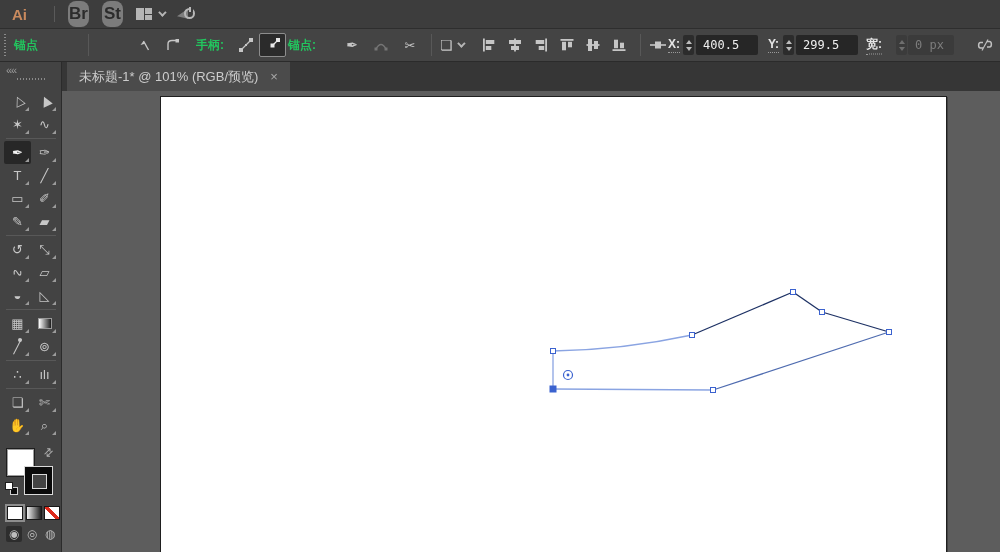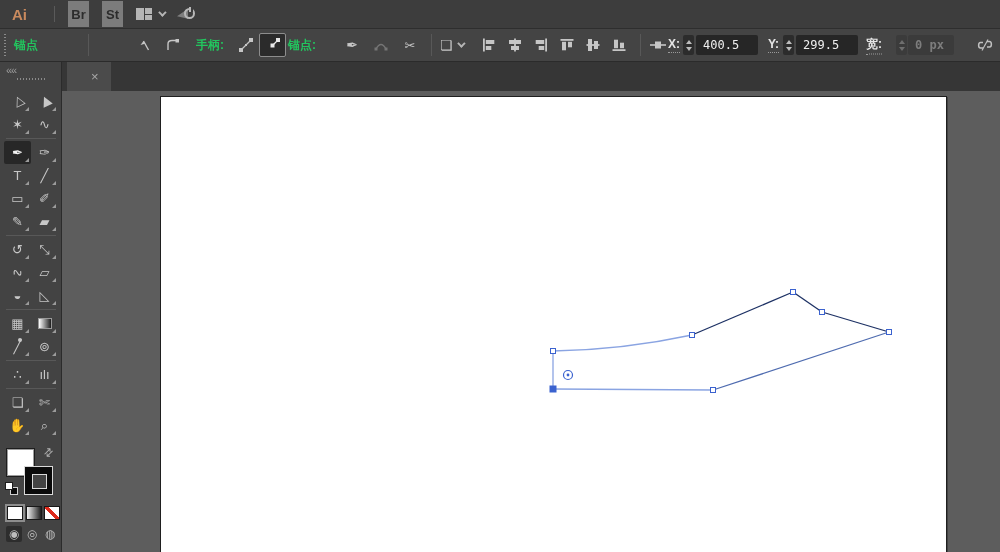--- a/index.html
+++ b/index.html
@@ -7,21 +7,21 @@
   body { font-family:"Liberation Sans","DejaVu Sans",sans-serif; background:#3d3d3d; position:relative; }
   .app { position:absolute; inset:0; width:1000px; height:552px; }
 
   
   .menubar { position:absolute; left:0; top:0; width:1000px; height:29px; background:#3d3d3d; border-bottom:1px solid #2e2e2e; display:flex; align-items:center; color:#d8d8d8; font-size:13px; }
   .logo { color:#c98a5e; font-weight:bold; font-size:15px; margin-left:12px; width:26px; }
   .menus { display:flex; gap:14px; margin-left:4px; }
   .menu-item { cursor:default; padding:2px 2px; }
   .mb-right { display:flex; align-items:center; gap:13px; margin-left:16px; }
   .mb-sep { width:1px; height:16px; background:#5a5a5a; }
-  .mini-btn { width:21px; height:26px; background:#7c7c7c; color:#2c2c2c; font-size:13px; font-weight:bold; display:flex; align-items:center; justify-content:center; border-radius:0; }
+  .mini-btn { width:21px; height:26px; background:#7c7c7c; color:#2c2c2c; font-size:17px; font-weight:bold; display:flex; align-items:center; justify-content:center; border-radius:8px; }
   .ws-icon { display:flex; align-items:center; gap:5px; }
   .ws-grid { width:17px; height:13px; display:grid; grid-template-columns:8px 7px; grid-template-rows:6px 5px; gap:1px; }
   .ws-grid div { background:#b5b5b5; }
   .ws-grid .pane-l { grid-row:1/3; }
   .chev-down { width:6px; height:6px; border-right:2px solid #b5b5b5; border-bottom:2px solid #b5b5b5; transform:rotate(45deg) translateY(-2px); }
   .touch-icon { position:relative; width:18px; height:16px; }
   .touch-icon .swoosh { position:absolute; left:0; top:4px; width:0; height:0; border-top:5px solid transparent; border-bottom:5px solid transparent; border-right:11px solid #7e7e7e; transform:skewY(-12deg); }
   .touch-icon .power { position:absolute; right:0; top:2px; width:11px; height:11px; border:2px solid #b9b9b9; border-radius:50%; }
   .touch-icon .power::before { content:""; position:absolute; left:50%; top:-4px; width:2px; height:6px; background:#3d3d3d; border-left:1px solid #3d3d3d; }
   .touch-icon .power::after { content:""; position:absolute; left:50%; top:-3px; margin-left:-1px; width:2px; height:5px; background:#b9b9b9; }
@@ -52,21 +52,21 @@
   .field-label { font-weight:bold; color:#e6e6e6; border-bottom:1px dotted #9a9a9a; padding-bottom:1px; }
   .cb-x-label { left:668px; } .cb-y-label { left:768px; } .cb-w-label { left:866px; }
   .stepper { width:11px; height:20px; background:#2c2c2c; border-radius:2px; display:flex; flex-direction:column; align-items:center; justify-content:center; gap:3px; }
   .stepper .up { width:0;height:0;border-left:3px solid transparent;border-right:3px solid transparent;border-bottom:4px solid #bdbdbd; }
   .stepper .dn { width:0;height:0;border-left:3px solid transparent;border-right:3px solid transparent;border-top:4px solid #bdbdbd; }
   .cb-x-stepper { left:683px; } .cb-y-stepper { left:783px; } .cb-w-stepper { left:896px; }
   .stepper.disabled { background:#3b3b3b; }
   .stepper.disabled .up { border-bottom-color:#6e6e6e; } .stepper.disabled .dn { border-top-color:#6e6e6e; }
   .num-field { height:20px; background:#262626; border-radius:2px; color:#efefef; font-family:"DejaVu Sans Mono",monospace; font-size:12px; line-height:20px; padding-left:7px; }
   .cb-x-field { left:696px; width:62px; } .cb-y-field { left:796px; width:62px; }
-  .cb-w-field { left:908px; width:46px; background:#3b3b3b; color:#7d7d7d;font-weight:bold; }
+  .cb-w-field { left:908px; width:46px; background:#3b3b3b; color:#7d7d7d; }
   .cb-link { left:974px; }
 
   
   .tabbar { position:absolute; left:62px; top:62px; width:938px; height:29px; background:#363636; display:flex; align-items:stretch; }
   .tab { margin-left:5px; display:flex; align-items:center; background:#4b4b4b; color:#cccccc; font-size:13px; padding:0 12px; }
   .tab-close { margin-left:12px; color:#a8a8a8; font-size:13px; cursor:default; }
 
   
   .toolpanel { position:absolute; left:0; top:62px; width:62px; height:490px; background:#434343; border-right:1px solid #2b2b2b; }
   .tp-collapse { position:absolute; left:6px; top:2px; color:#9c9c9c; font-size:11px; letter-spacing:-1px; }
@@ -256,20 +256,21 @@
       <svg class="ic" width="20" height="16" viewBox="0 0 20 16" fill="none" stroke="#c0c0c0" stroke-width="1.5">
           <path d="M8 11 L5.5 11 C3 11 3 5.5 5.5 5.5 L8 5.5"></path>
           <path d="M12 4.5 L14.5 4.5 C17 4.5 17 10 14.5 10 L12 10"></path>
           <path d="M7 13.5 L13 2.5" stroke-width="1.2"></path>
         </svg>
     </span>
   </div>
 
   <div class="tabbar">
     <div class="tab">
+      <span>未标题-1* @ 101% (RGB/预览)</span>
       <span class="tab-close">×</span>
     </div>
   </div>
 
   <div class="toolpanel">
     <span class="tp-collapse">««</span>
     <span class="tp-grip"></span>
     <div class="tools" id="tools">
         <div class="tool fly">
           <span class="rot-nw">▷</span>

